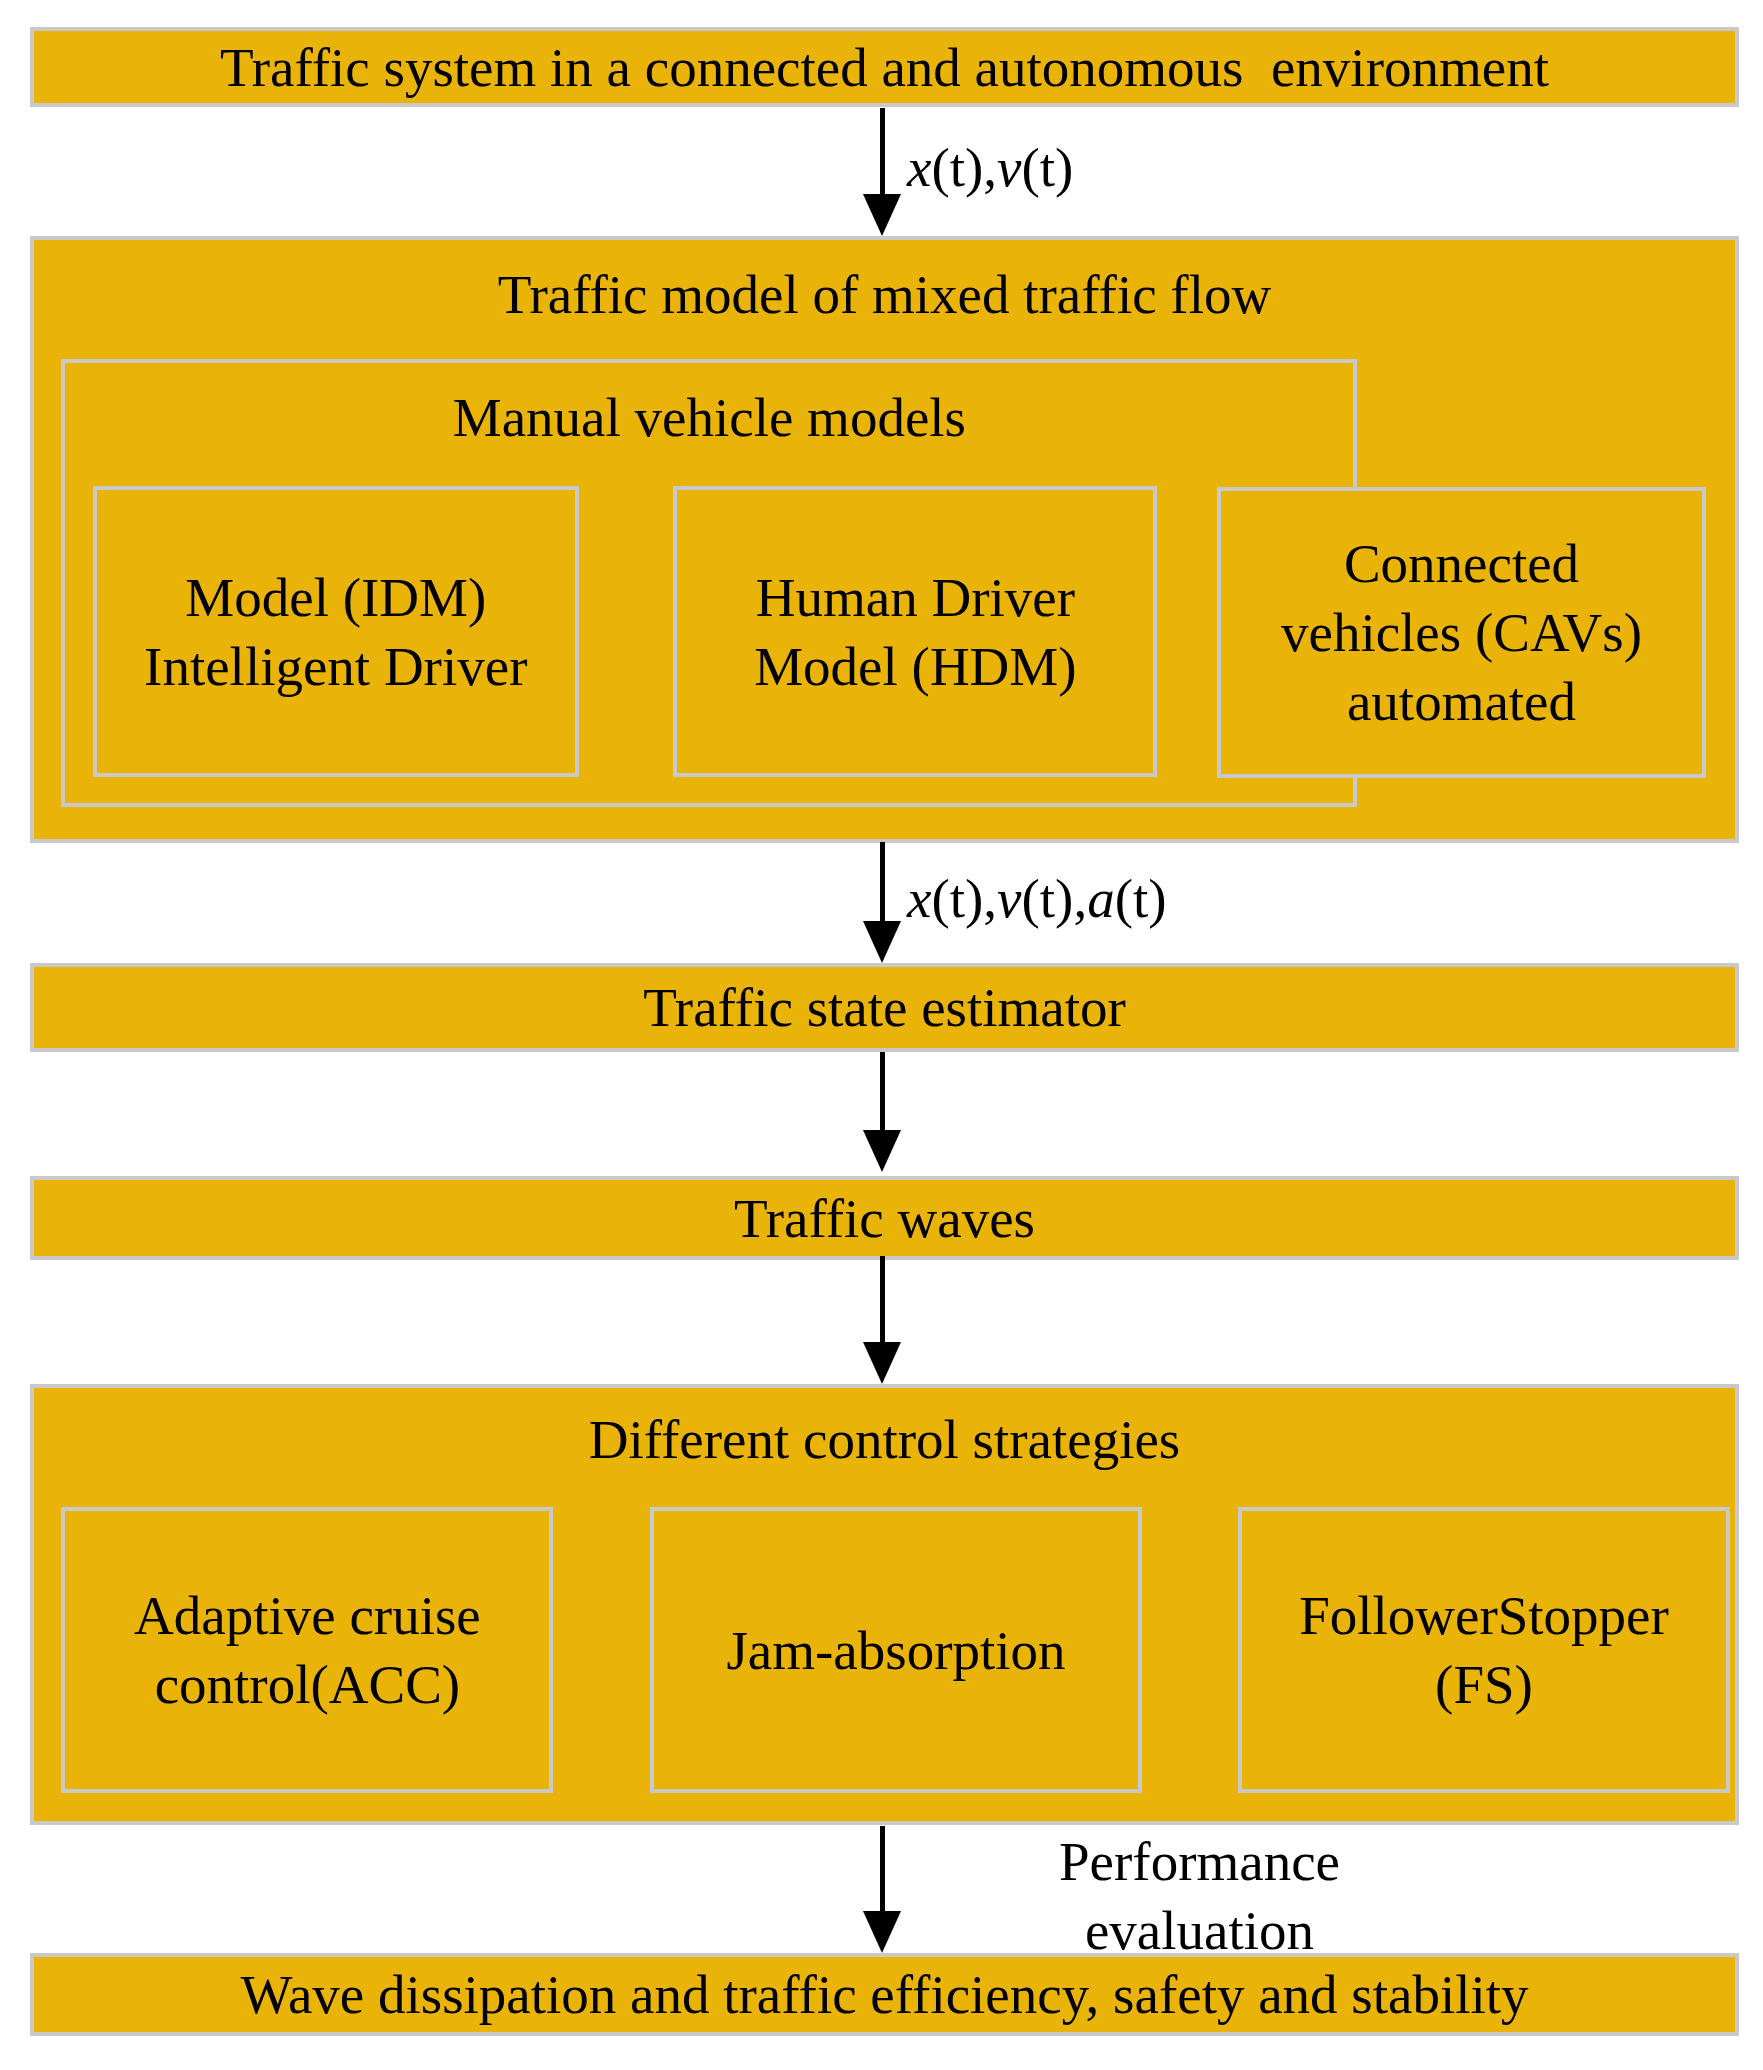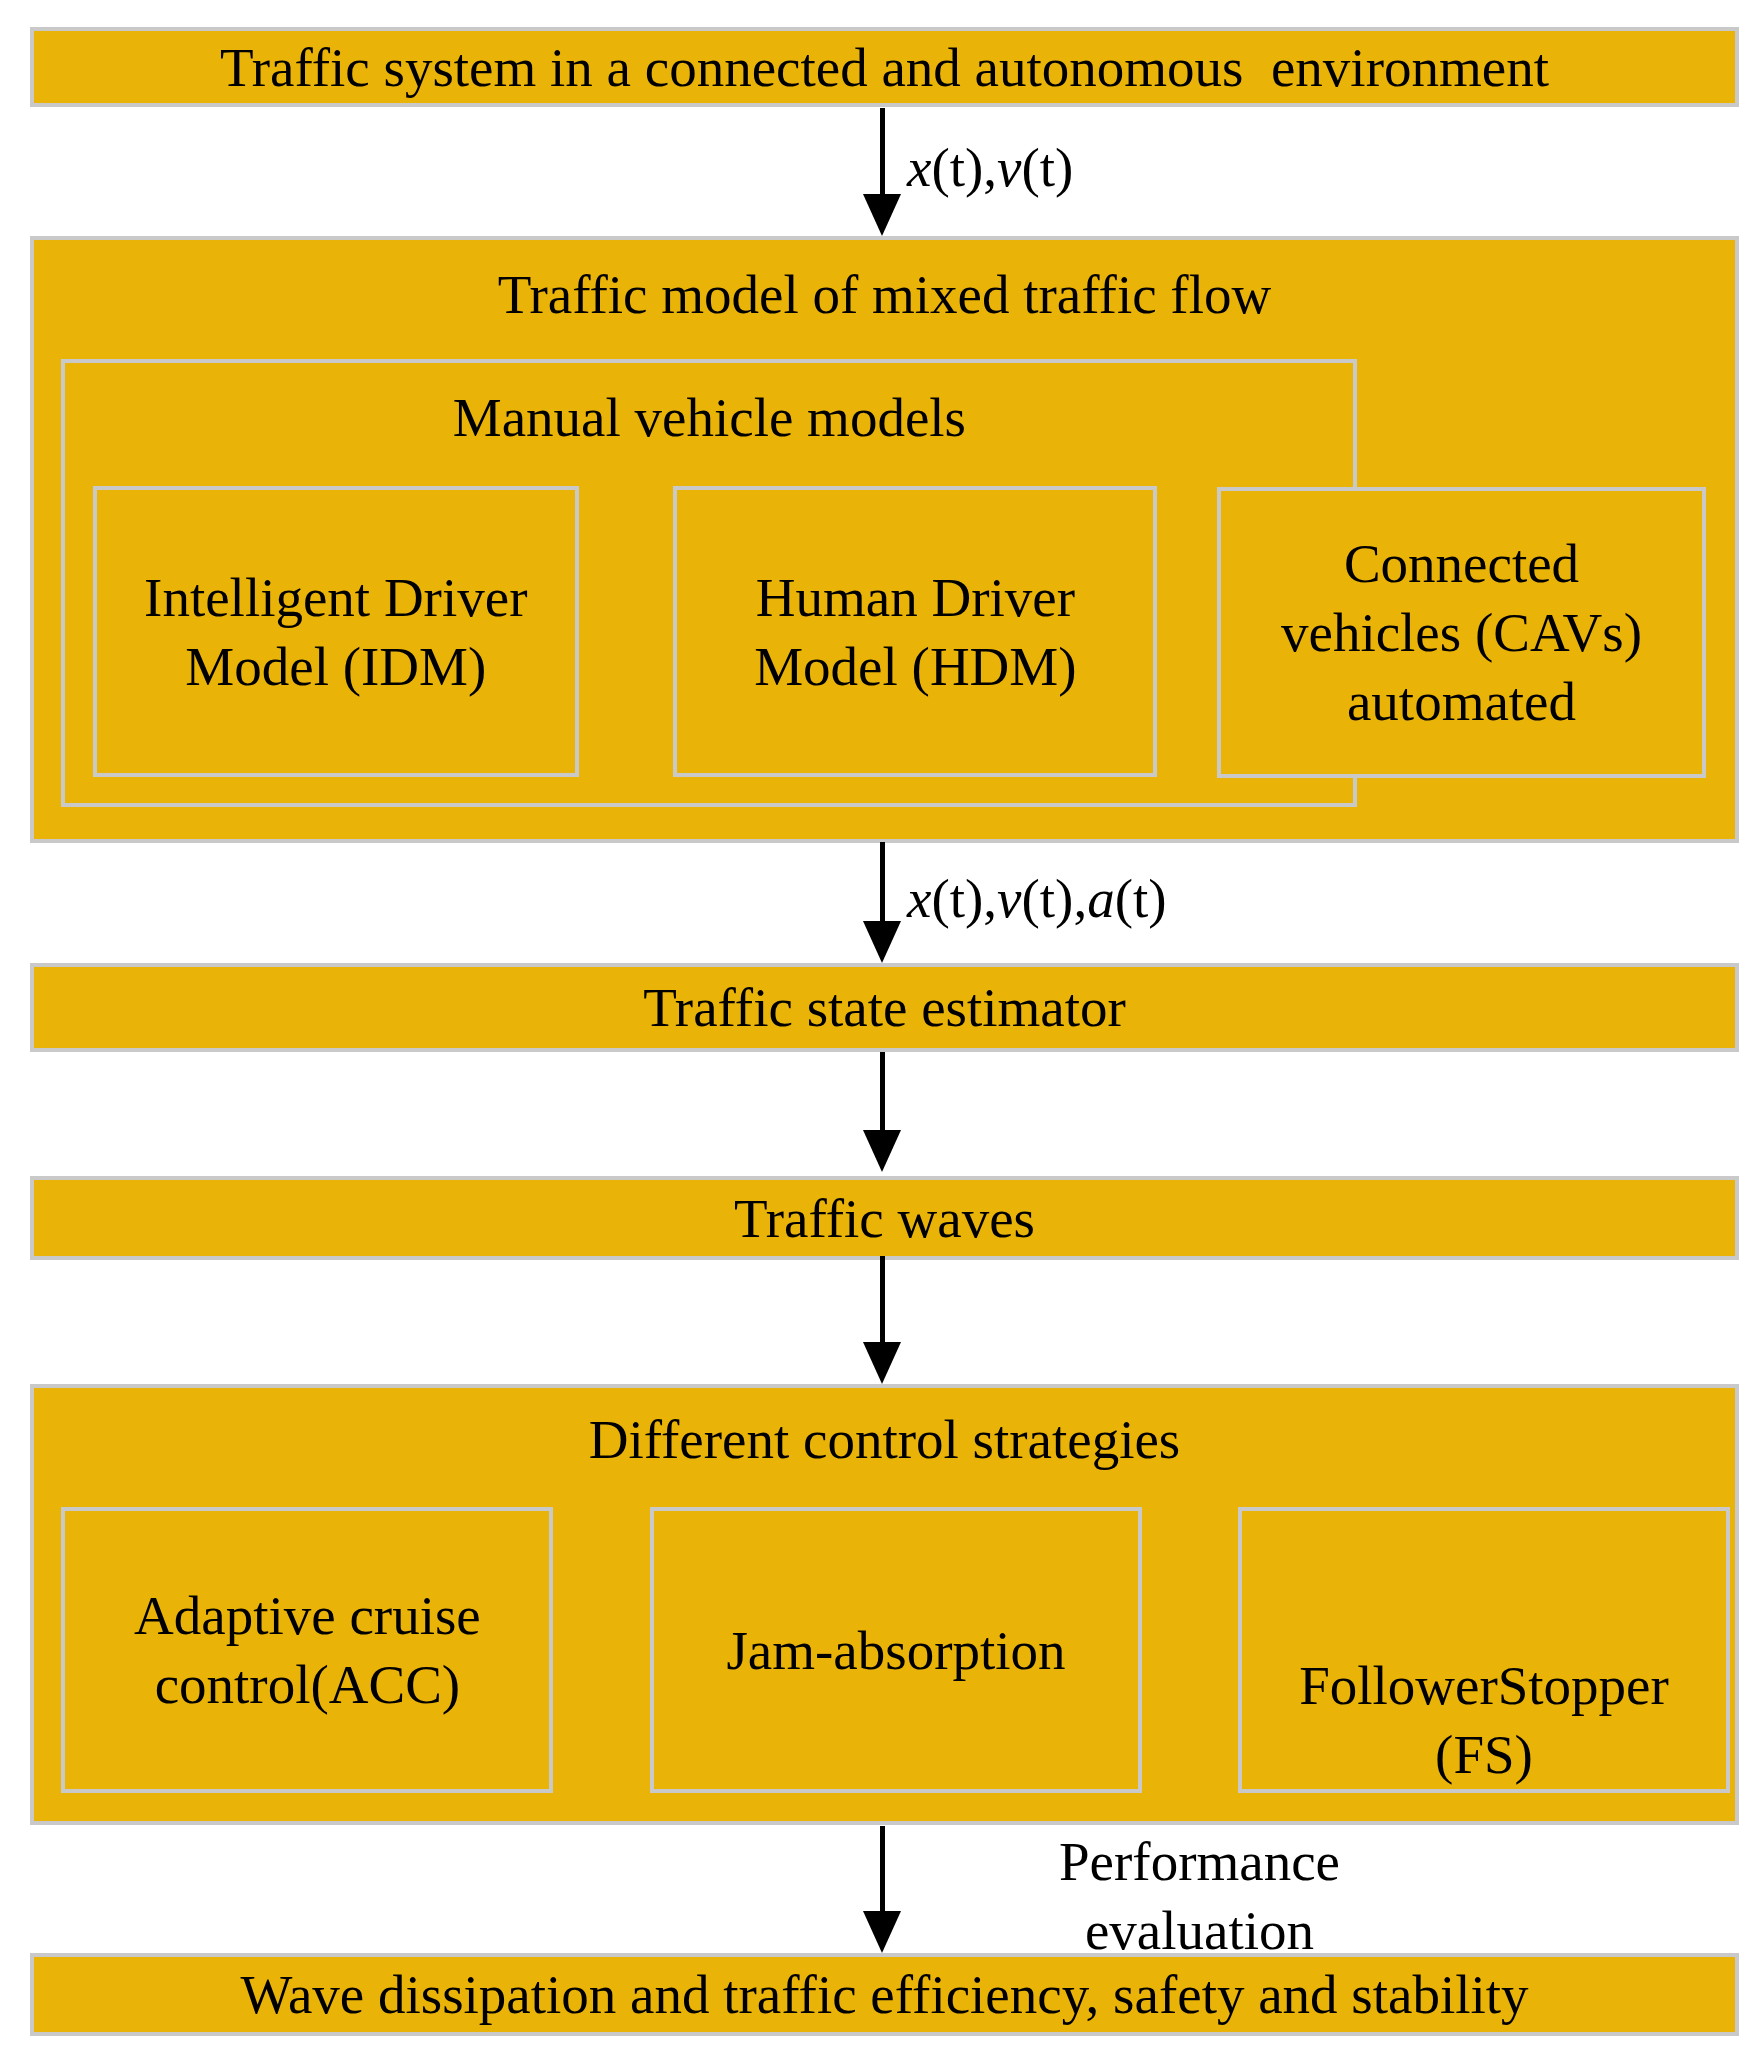--- a/index.html
+++ b/index.html
@@ -75,22 +75,22 @@
   <div class="arrow-head" style="left:863px; top:194px;"></div>
   <div class="flow-label" style="left:907px; top:135px;"><span style="font-style: italic;">x</span><span>(t),</span><span style="font-style: italic;">v</span><span>(t)</span></div>
 
   <div class="box" style="left:30px; top:236px; width:1709px; height:607px;">
     <span class="box-title" style="margin-top:23px;">Traffic model of mixed traffic flow</span>
 
     <div class="box" style="left:27.4px; top:119px; width:1296px; height:448px;">
       <span class="box-title" style="margin-top:23px;">Manual vehicle models</span>
 
       <div class="box center-flex" style="left:27.4px; top:123px; width:486px; height:291px;">
+        <span class="label-text">Model (IDM)</span>
         <span class="label-text">Intelligent Driver</span>
-        <span class="label-text">Model (IDM)</span>
       </div>
 
       <div class="box center-flex" style="left:608px; top:123px; width:484px; height:291px;">
         <span class="label-text">Human Driver</span>
         <span class="label-text">Model (HDM)</span>
       </div>
     </div>
 
     <div class="box center-flex" style="left:1183px; top:247px; width:489px; height:291px;">
       <span class="label-text">Connected</span>
@@ -122,21 +122,21 @@
 
     <div class="box center-flex" style="left:27.4px; top:119px; width:492px; height:286px;">
       <span class="label-text">Adaptive cruise</span>
       <span class="label-text">control(ACC)</span>
     </div>
 
     <div class="box center-flex" style="left:616px; top:119px; width:492px; height:286px;">
       <span class="label-text">Jam-absorption</span>
     </div>
 
-    <div class="box center-flex" style="left:1204px; top:119px; width:492px; height:286px;justify-content:flex-end;">
+    <div class="box center-flex" style="left:1204px; top:119px; width:492px; height:286px;">
       <span class="label-text">FollowerStopper</span>
       <span class="label-text">(FS)</span>
     </div>
   </div>
 
   <div class="arrow-line" style="left:880px; top:1826px; height:87px;"></div>
   <div class="arrow-head" style="left:863px; top:1911px;"></div>
   <div class="flow-label" style="left:1042px; top:1827px; width:315px; line-height:69px;">
     <span class="line">Performance</span>
     <span class="line">evaluation</span>

